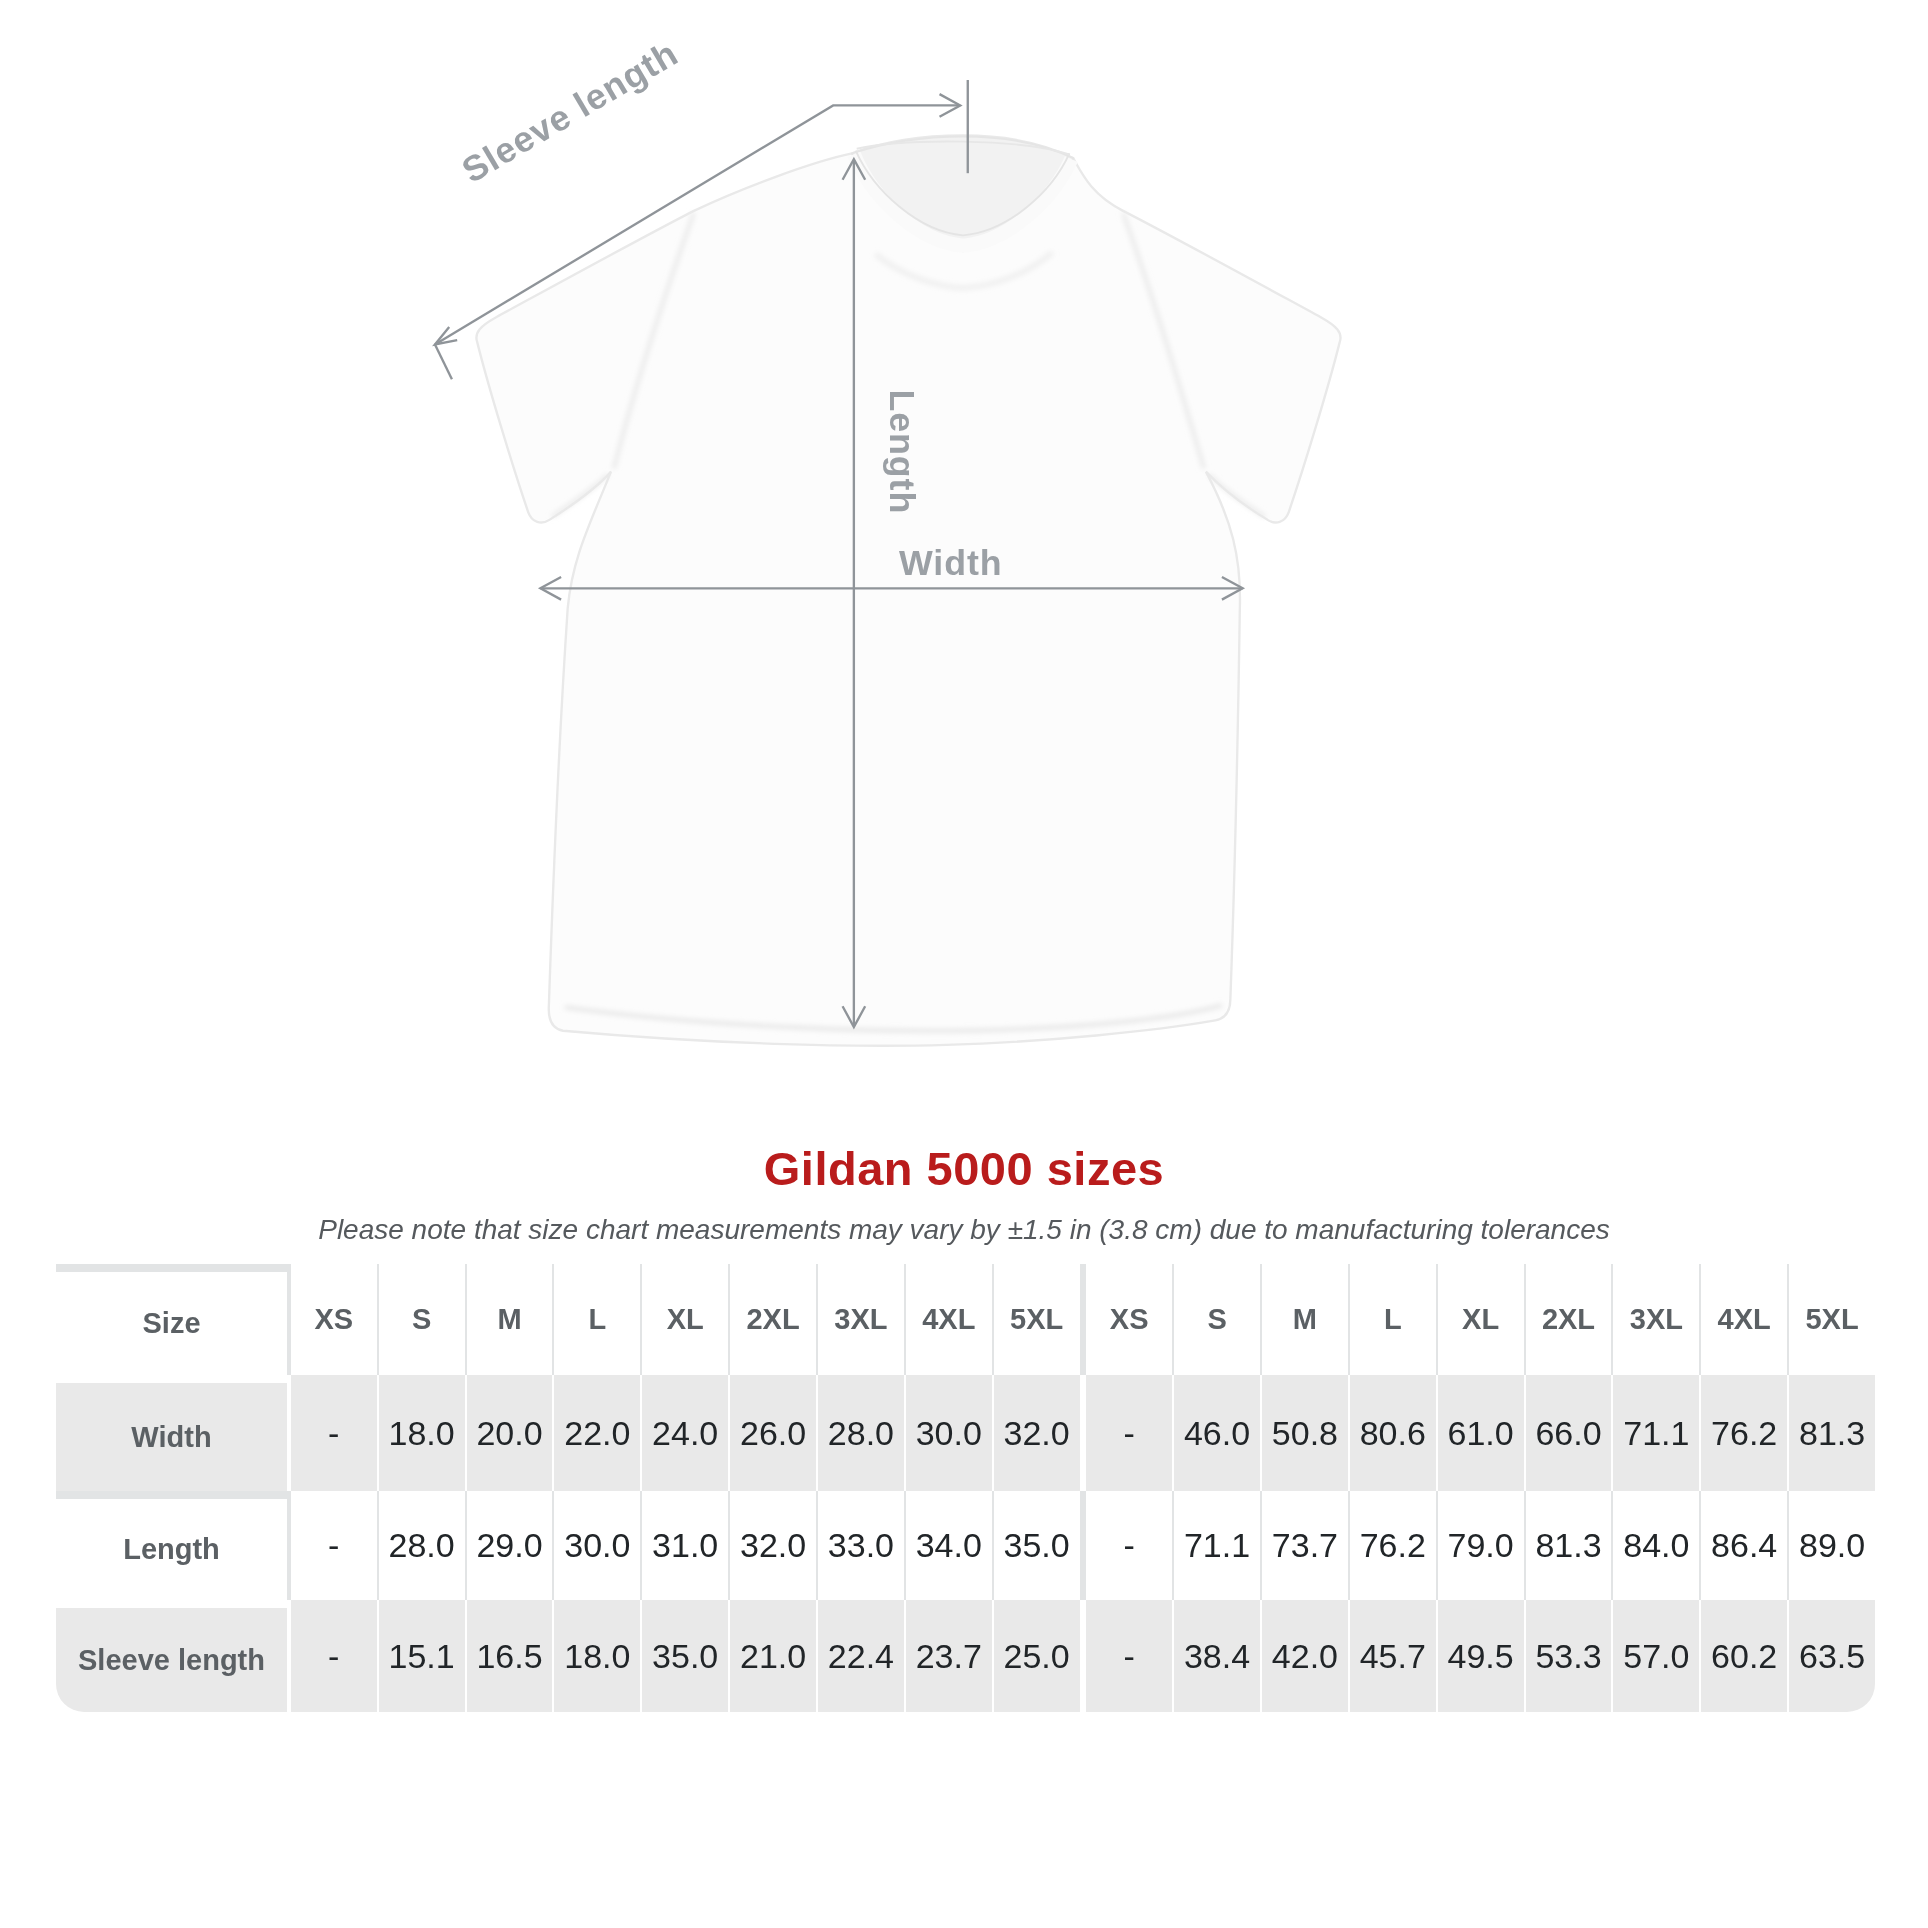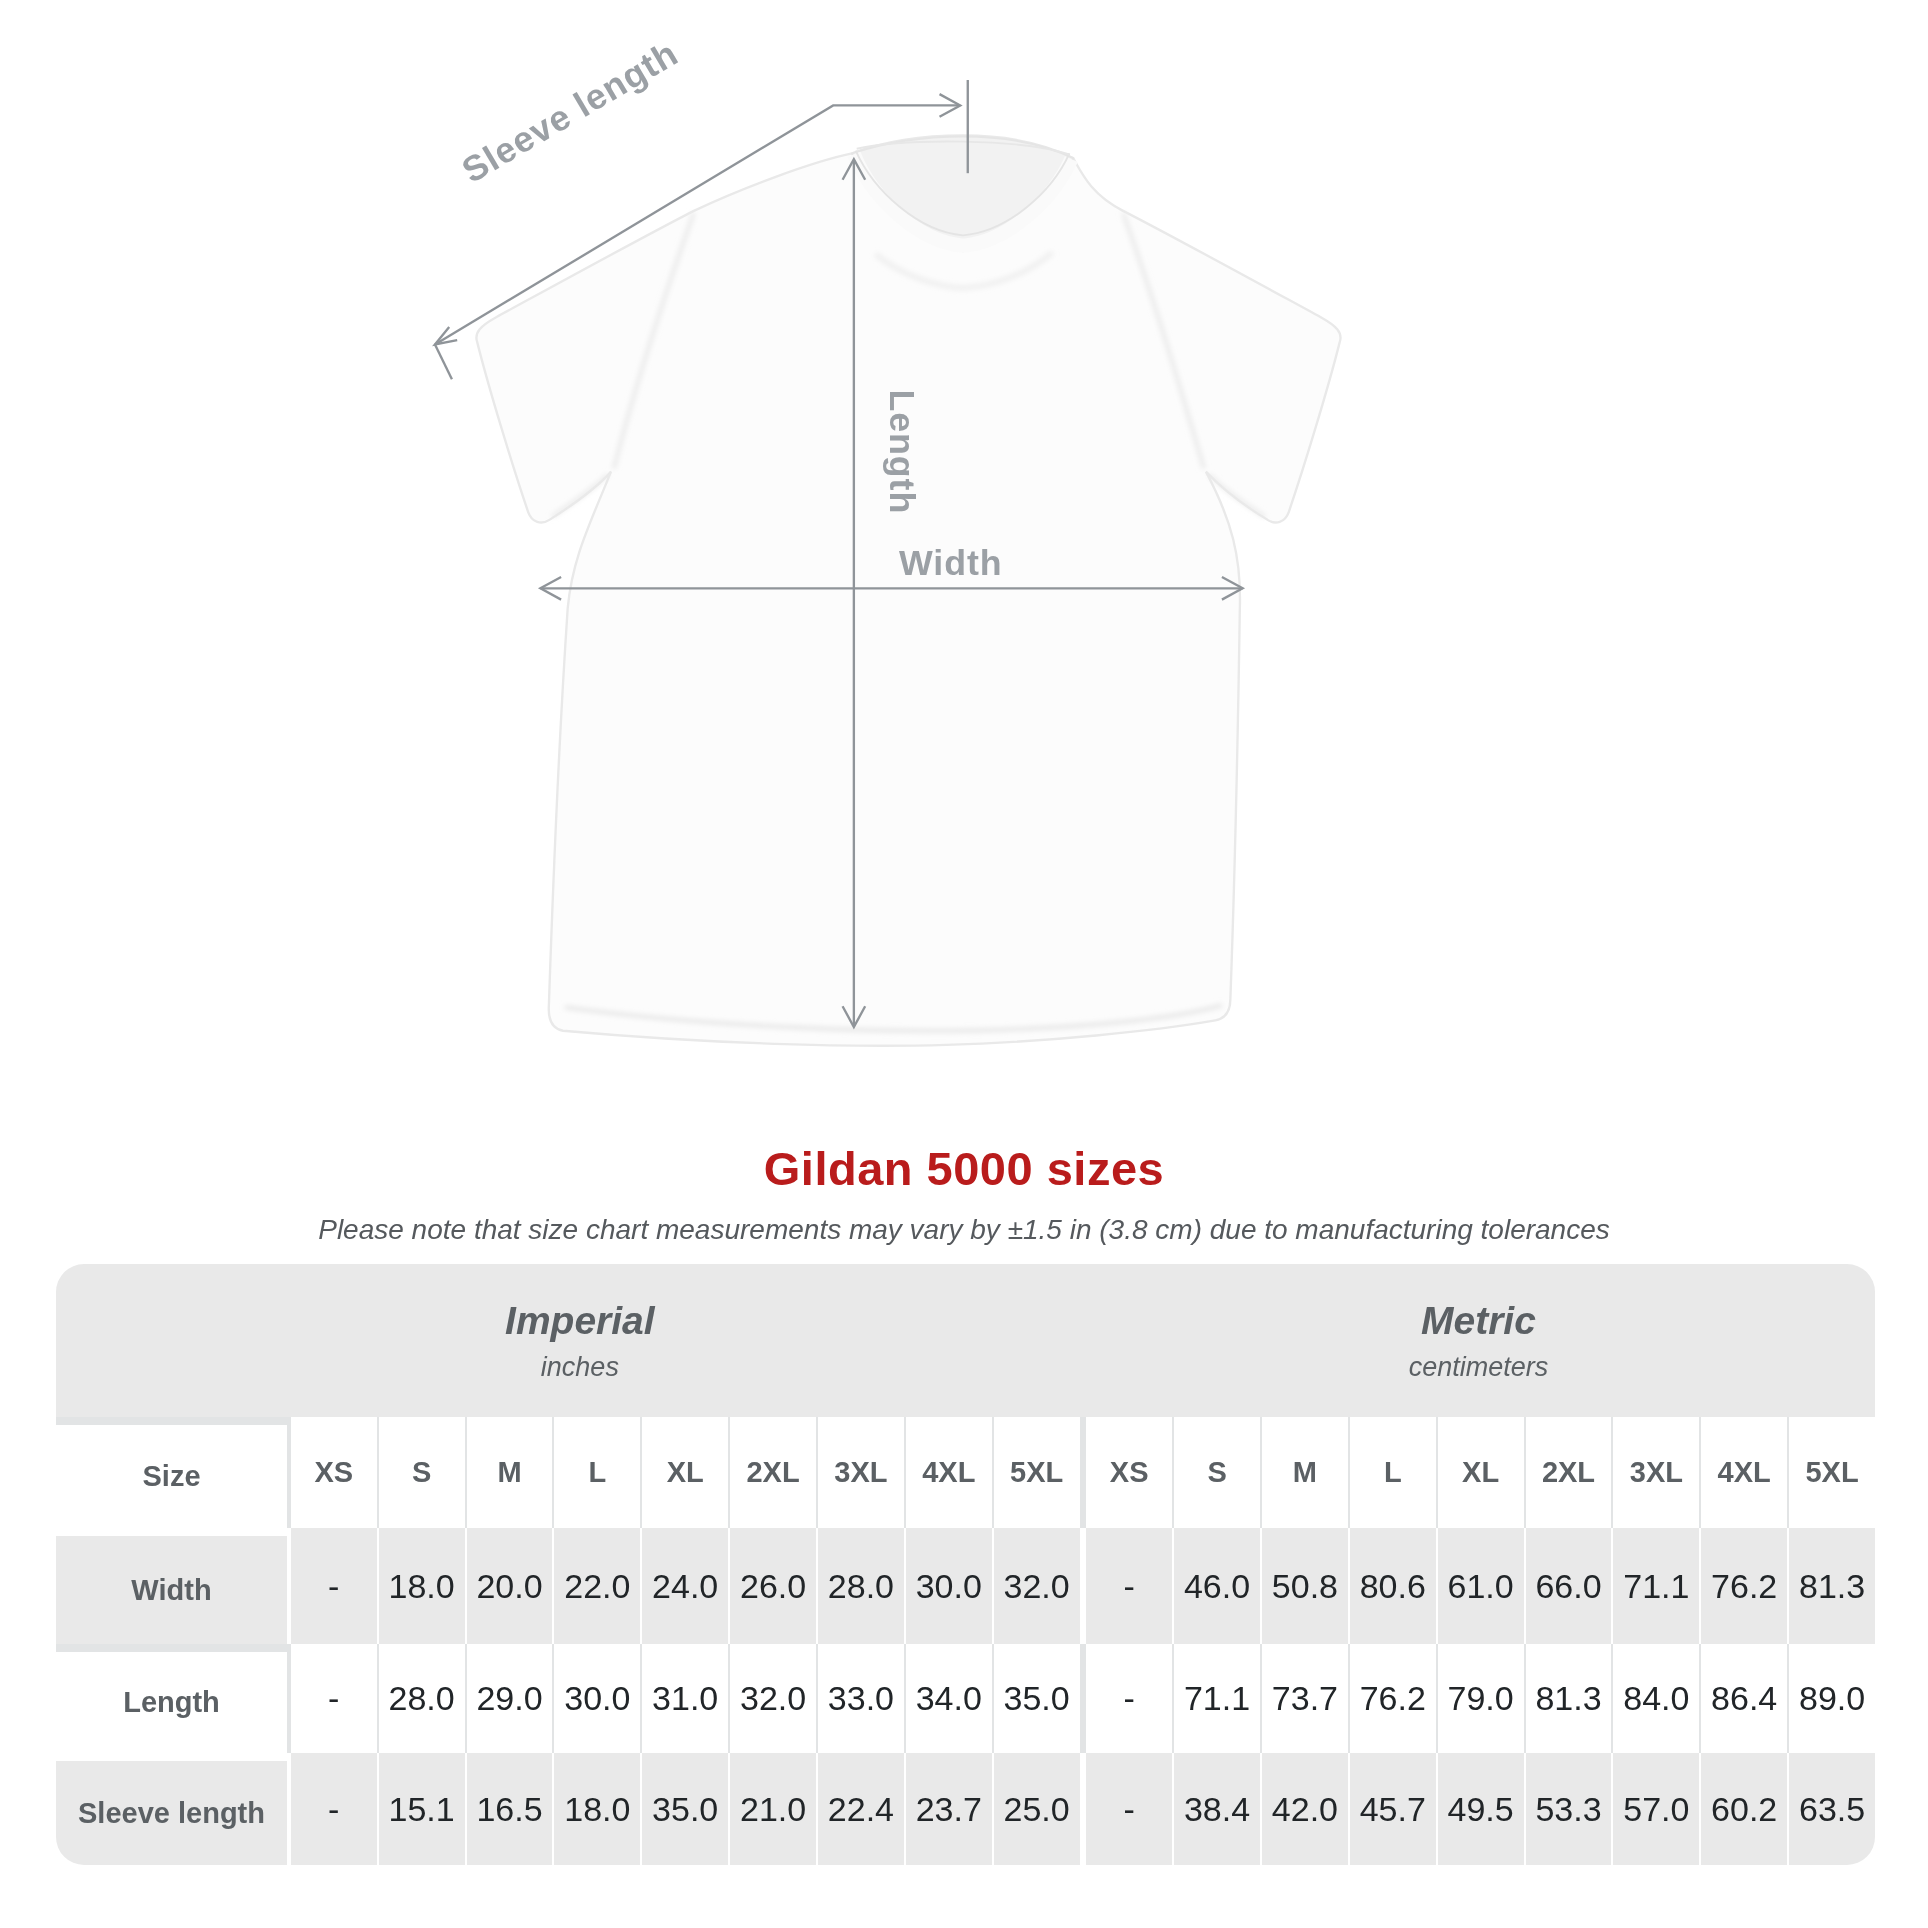--- a/index.html
+++ b/index.html
@@ -133,30 +133,20 @@
     <text x="612" y="130" transform="rotate(-30.5 612 130)">Sleeve length</text>
     <text x="945" y="480" transform="rotate(90 945 480)">Length</text>
     <text x="1010" y="611">Width</text>
   </g>
 </svg>
 
 <div class="page-title">Gildan 5000 sizes</div>
 <div class="page-subtitle">Please note that size chart measurements may vary by ±1.5 in (3.8 cm) due to manufacturing tolerances</div>
 
 <div class="size-table">
-  <div class="band">
-    <div class="unit-group group-imperial">
-      <div class="gname">Imperial</div>
-      <div class="gunit">inches</div>
-    </div>
-    <div class="unit-group group-metric">
-      <div class="gname">Metric</div>
-      <div class="gunit">centimeters</div>
-    </div>
-  </div>
   <div id="tbody">
       <div class="trow white h-sizes">
         <div class="cell label">Size</div>
         <div class="cell data head first-data">XS</div>
         <div class="cell data head">S</div>
         <div class="cell data head">M</div>
         <div class="cell data head">L</div>
         <div class="cell data head">XL</div>
         <div class="cell data head">2XL</div>
         <div class="cell data head">3XL</div>

